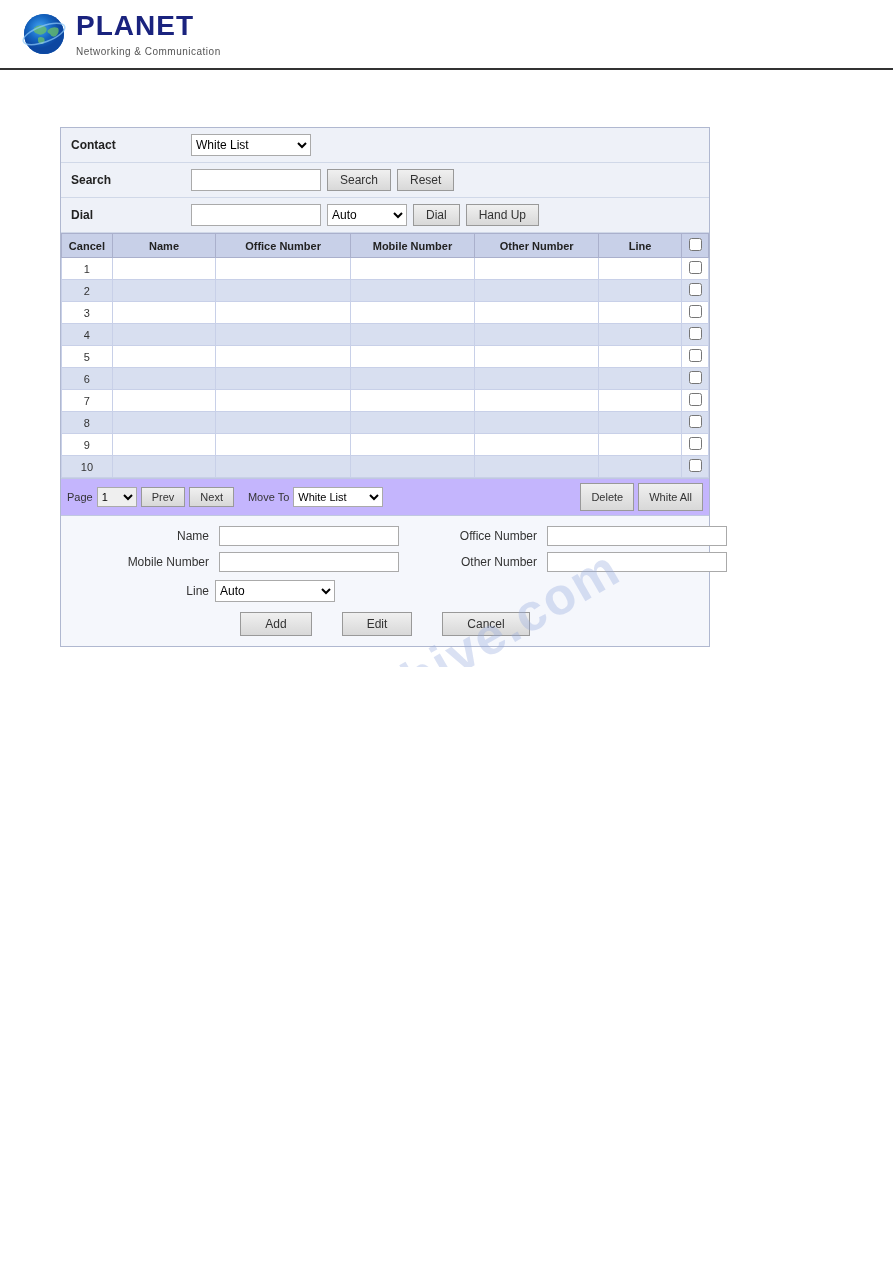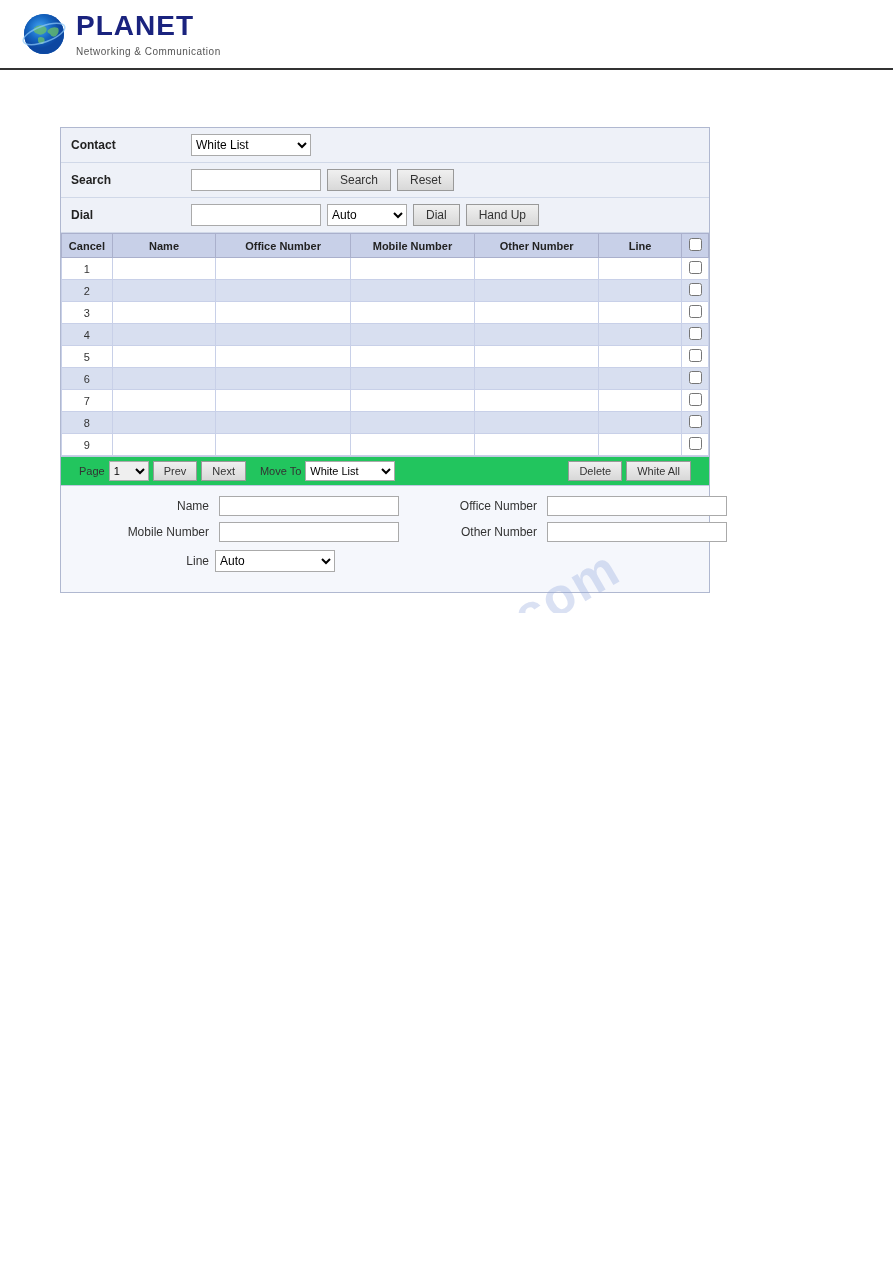--- a/index.html
+++ b/index.html
@@ -157,22 +157,22 @@
     .col-name { width: 100px; }
     .col-office { width: 130px; }
     .col-mobile { width: 120px; }
     .col-other { width: 120px; }
     .col-line { width: 80px; }
 
     
     .pagination-row {
       display: flex;
       align-items: center;
-      padding: 4px 18px;
-      background: #22c55e;
+      padding: 4px 6px;
+      background: #c4b5fd;
       border-top: 1px solid #c0c8e0;
       gap: 4px;
     }
     .page-label { font-size: 11px; }
     select.page-select {
       width: 40px;
       height: 20px;
       font-size: 11px;
       border: 1px solid #aaa;
     }
@@ -188,21 +188,21 @@
     .move-to-label { margin-left: 10px; font-size: 11px; text-align: center; }
     select.move-select {
       width: 90px;
       height: 20px;
       font-size: 11px;
       border: 1px solid #aaa;
       background: #fff;
     }
     .spacer { flex: 1; }
     .btn-delete {
-      height: 20px;
+      height: 28px;
       padding: 0 10px;
       font-size: 11px;
       border: 1px solid #999;
       background: linear-gradient(to bottom, #f0f0f0, #d8d8d8);
       cursor: pointer;
       color: #333;
     }
 
     
     .whitelist-setting {
@@ -439,20 +439,29 @@
       <td class="col-index">8</td>
       <td class="col-name"></td>
       <td class="col-office"></td>
       <td class="col-mobile"></td>
       <td class="col-other"></td>
       <td class="col-line"></td>
       <td class="checkbox-cell"><input type="checkbox" style=""></td>
     </tr>
           <tr style="background: rgb(255, 255, 255);">
       <td class="col-index">9</td>
+      <td class="col-name"></td>
+      <td class="col-office"></td>
+      <td class="col-mobile"></td>
+      <td class="col-other"></td>
+      <td class="col-line"></td>
+      <td class="checkbox-cell"><input type="checkbox" style=""></td>
+    </tr>
+          <tr style="background: rgb(216, 223, 240);">
+      <td class="col-index">10</td>
       <td class="col-name"></td>
       <td class="col-office"></td>
       <td class="col-mobile"></td>
       <td class="col-other"></td>
       <td class="col-line"></td>
       <td class="checkbox-cell"><input type="checkbox" style=""></td>
     </tr>
         </tbody>
     </table>
 
@@ -489,16 +498,21 @@
 
       <div class="line-row">
         <div class="line-row-label">Line</div>
         <select class="setting-line-select">
           <option>Auto</option>
           <option>Line 1</option>
           <option>Line 2</option>
         </select>
       </div>
 
+      <div class="action-row">
+        <button class="btn-action">Add</button>
+        <button class="btn-action">Edit</button>
+        <button class="btn-action">Cancel</button>
+      </div>
     </div>
 
   </div>
 </div>
 
 </body></html>

